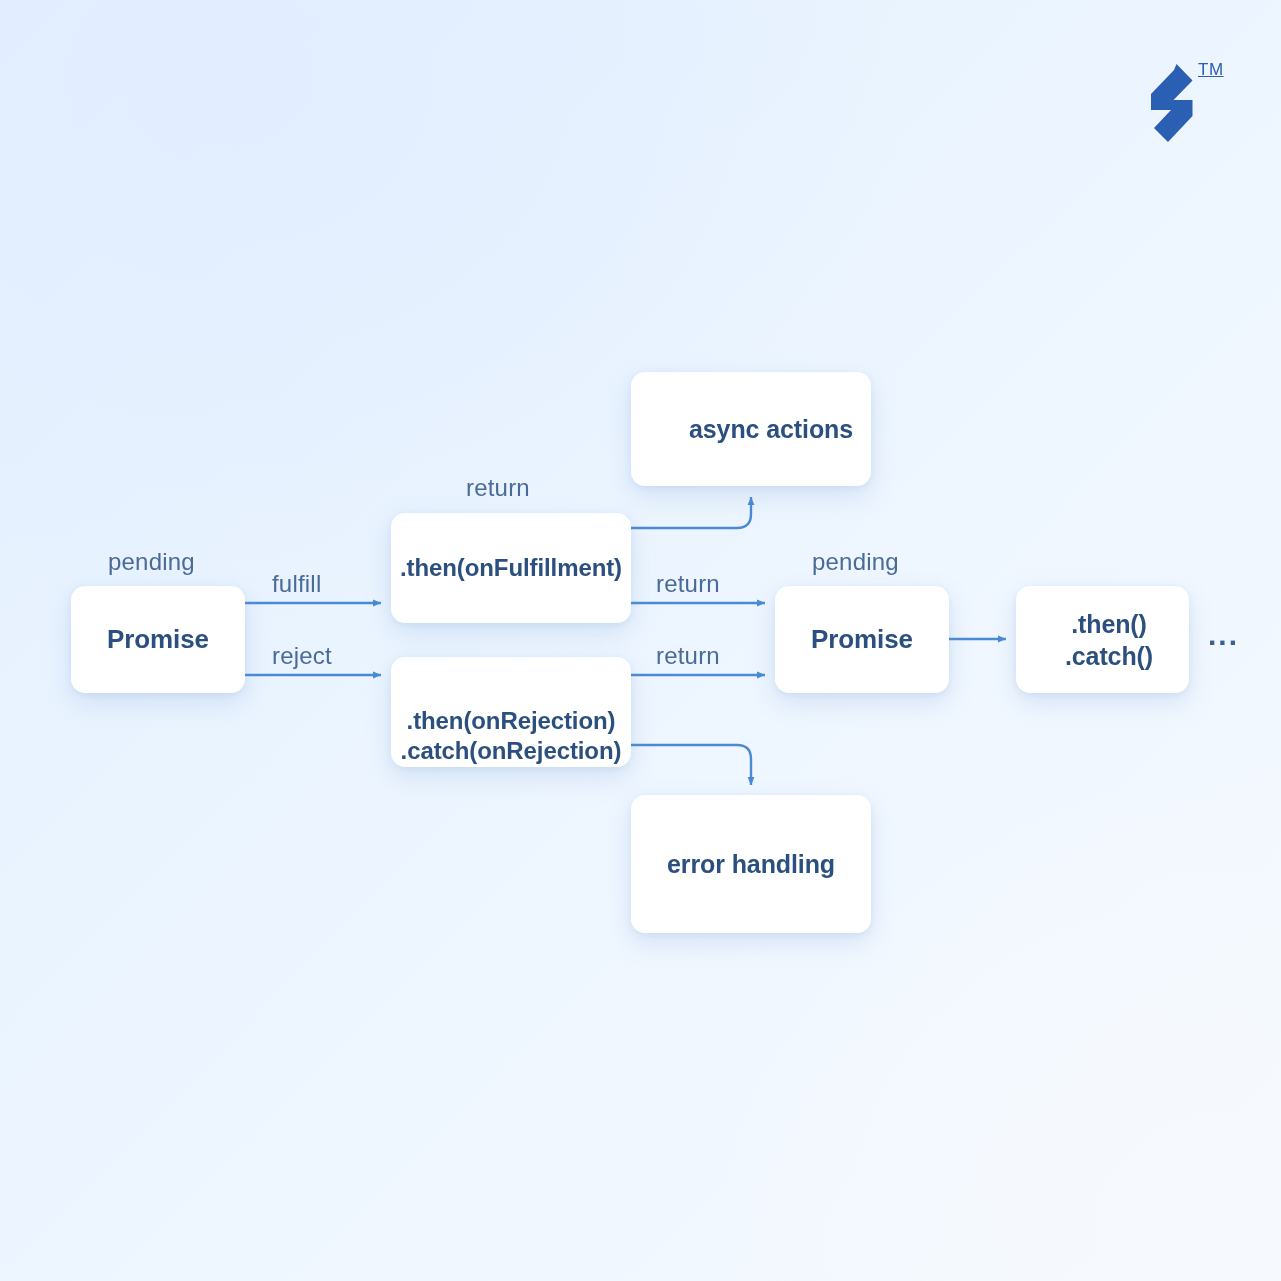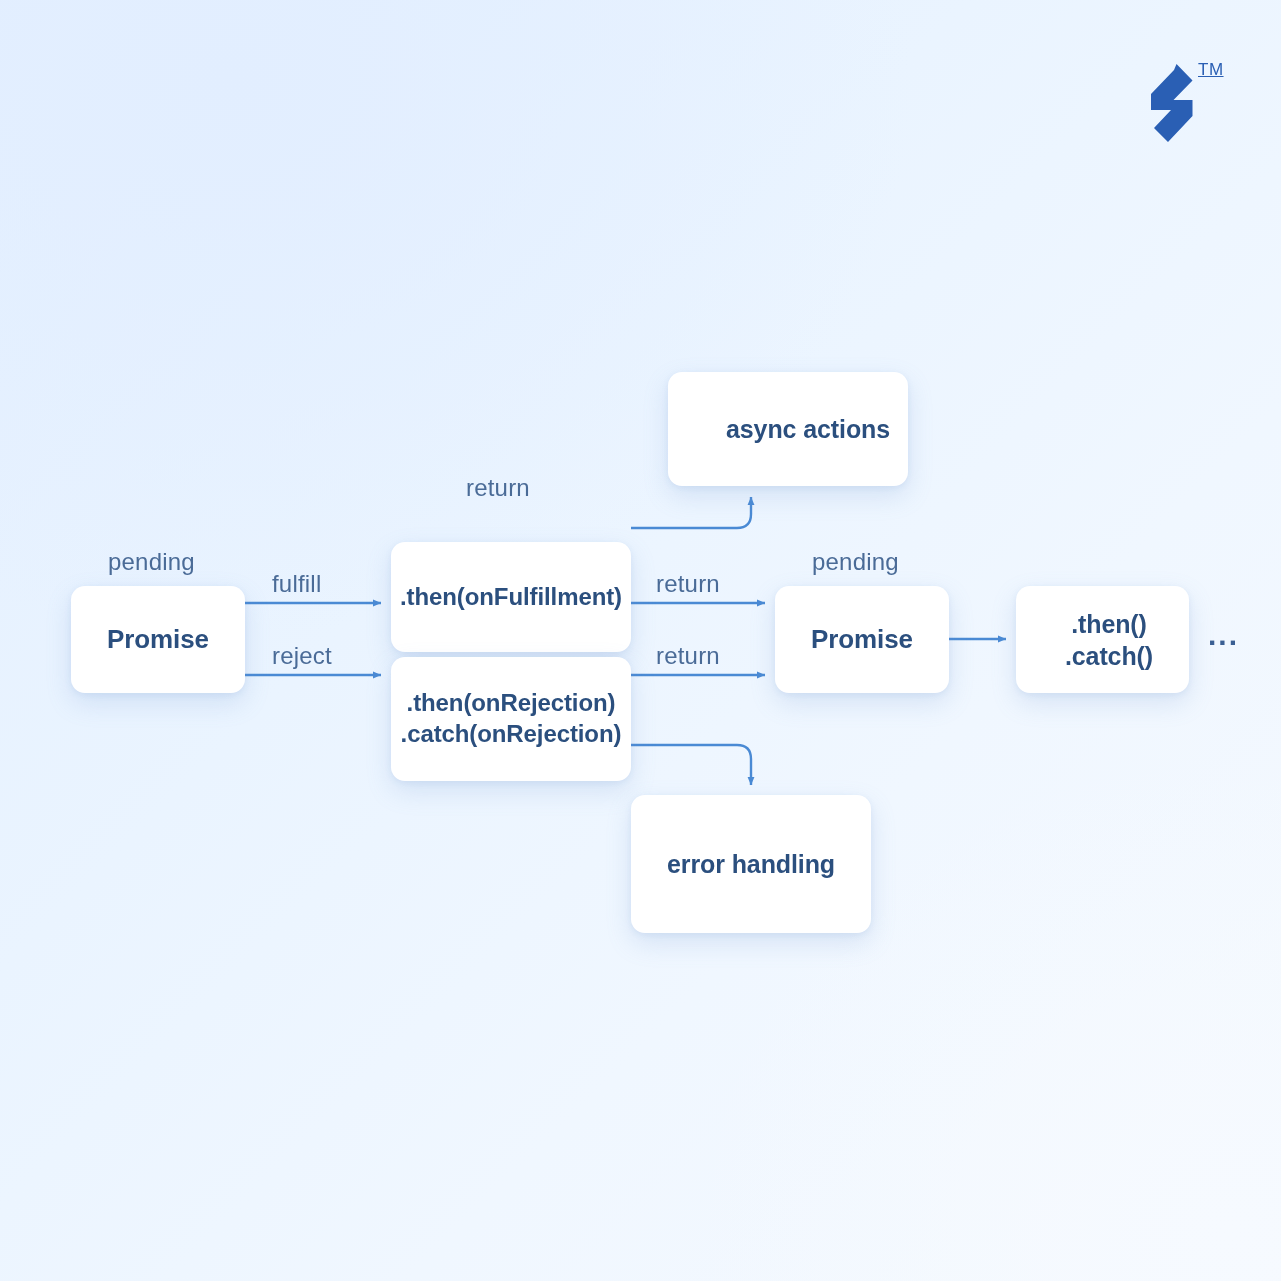--- a/index.html
+++ b/index.html
@@ -69,27 +69,27 @@
     font-weight: bold;
     line-height: 1.28;
     white-space: pre-line;
     letter-spacing: -0.1px;
   }
 
   
   #node-promise-left   { left: 71px;   top: 586px; width: 174px; height: 107px; }
   #node-promise-left .txt   { font-size: 26px; }
 
-  #node-then-fulfill   { left: 391px;  top: 513px; width: 240px; height: 110px; margin-top: 29px; }
+  #node-then-fulfill   { left: 391px;  top: 513px; width: 240px; height: 110px; }
   #node-then-fulfill .txt   { font-size: 24px; }
 
-  #node-then-reject    { left: 391px;  top: 657px; width: 240px; height: 124px; }
+  #node-then-reject    { left: 391px;  top: 657px; width: 240px; height: 110px; align-items: flex-end; }
   #node-then-reject .txt    { font-size: 24px; }
 
-  #node-async-actions  { left: 668px;  top: 372px; width: 240px; height: 114px; padding-left: 40px; }
+  #node-async-actions  { left: 631px;  top: 372px; width: 240px; height: 114px; padding-left: 40px; }
   #node-async-actions .txt  { font-size: 25px; }
 
   #node-error-handling { left: 631px;  top: 795px; width: 240px; height: 138px; }
   #node-error-handling .txt { font-size: 25px; }
 
   #node-promise-right  { left: 775px;  top: 586px; width: 174px; height: 107px; }
   #node-promise-right .txt  { font-size: 26px; }
 
   #node-then-catch     { left: 1016px; top: 586px; width: 173px; height: 107px; padding-left: 13px; }
   #node-then-catch .txt     { font-size: 25px; }

